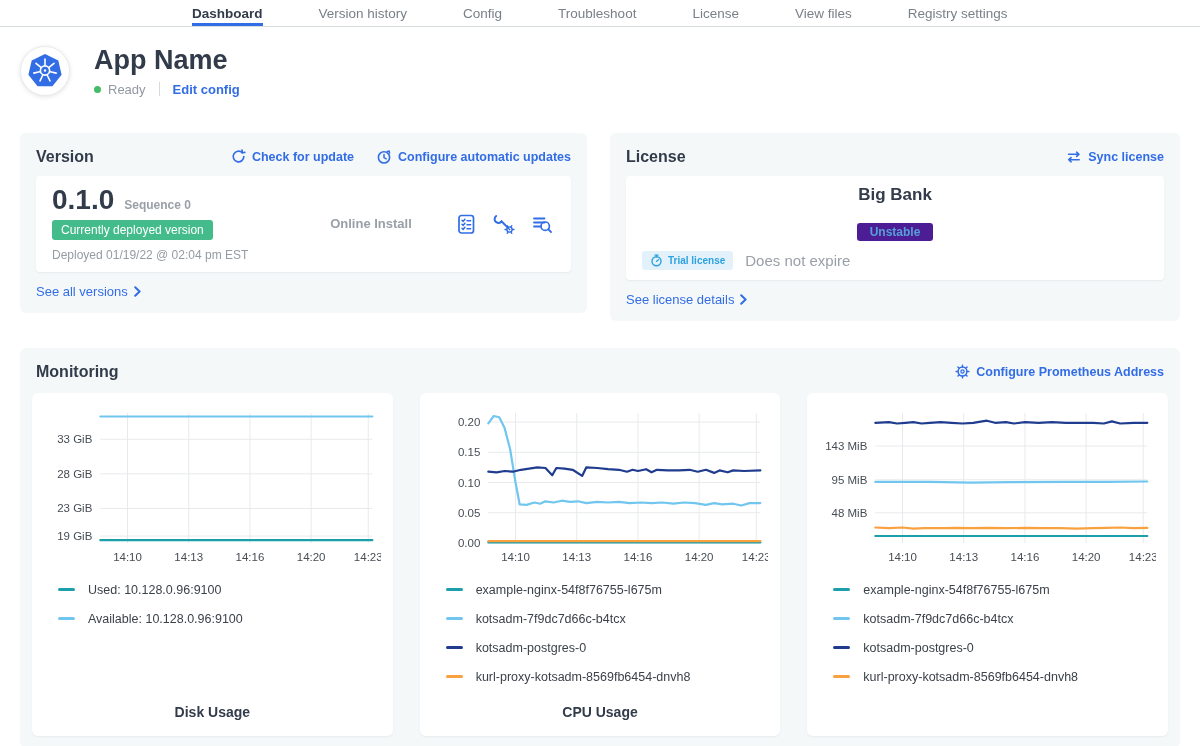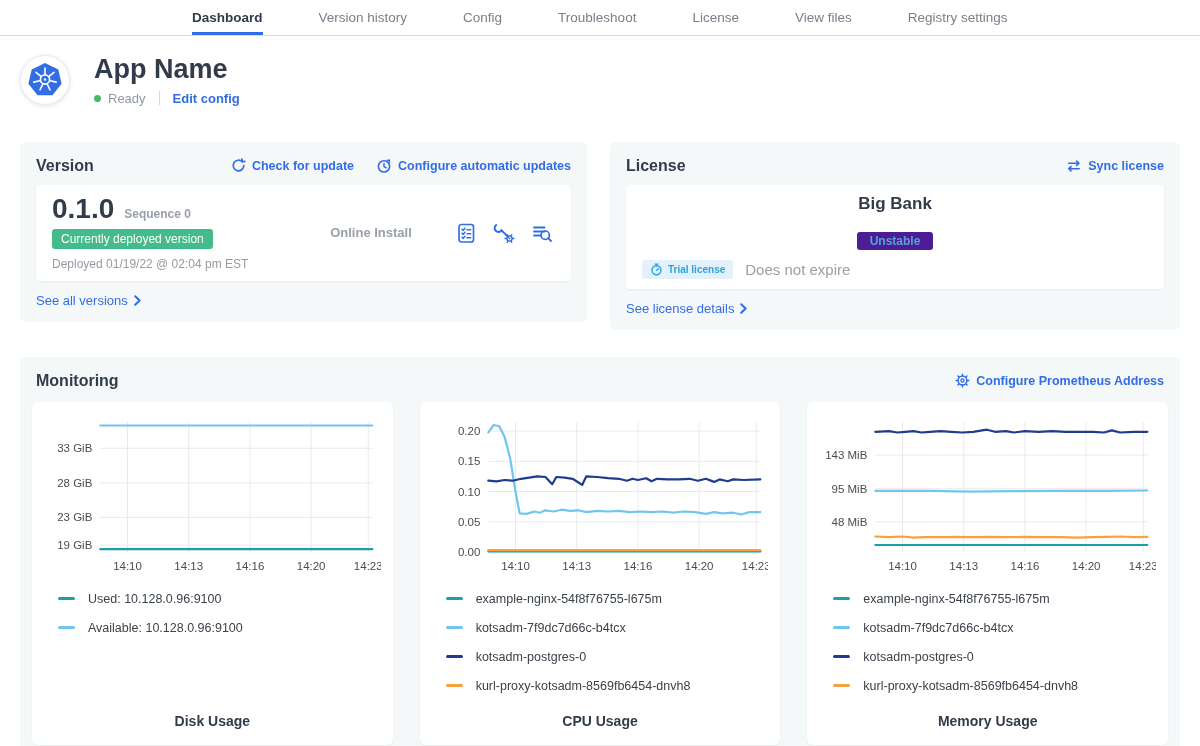--- a/index.html
+++ b/index.html
@@ -8,21 +8,21 @@
     width:1200px; height:746px; overflow:hidden;
     background:#ffffff;
     font-family:"Liberation Sans", sans-serif;
     color:#323b4a;
     -webkit-font-smoothing:antialiased;
   }
   a { text-decoration:none; cursor:pointer; }
 
   
   .topnav {
-    height:36px; background:#fff;
+    height:27px; background:#fff;
     border-bottom:1px solid #d8dde0;
     display:flex; align-items:stretch;
     padding-left:192px;
   }
   .tabs { display:flex; gap:56px; }
   .tab {
     display:flex; align-items:center;
     font-size:13.5px; font-weight:500; color:#7a8087;
     border-bottom:3px solid transparent; padding-top:3px;
     cursor:pointer; white-space:nowrap;
@@ -428,19 +428,18 @@
               </div>
               <div class="legend-item">
                 <span class="legend-marker" style="background: rgb(31, 60, 143);"></span>
                 <span>kotsadm-postgres-0</span>
               </div>
               <div class="legend-item">
                 <span class="legend-marker" style="background: rgb(248, 161, 62);"></span>
                 <span>kurl-proxy-kotsadm-8569fb6454-dnvh8</span>
               </div>
             </div>
-          <div class="chart-title">Memory Usage</div>
         </div>
       </div>
     </section>
 
   </main>
 </div>
 
 </body></html>

